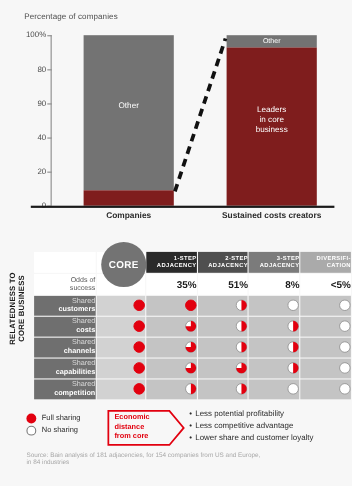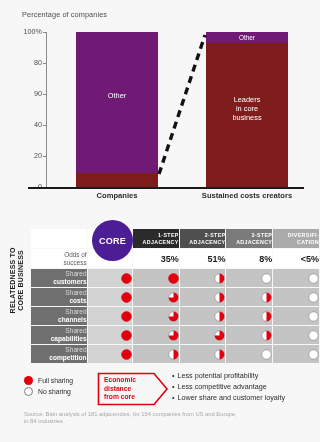--- a/index.html
+++ b/index.html
@@ -15,21 +15,21 @@
   .chart-wrap{position:absolute;left:0;top:0;width:320px;height:212px;padding-left:40px;}
   .chart-title{position:absolute;left:22px;top:10px;font-size:7.3px;color:#4d4d4d;letter-spacing:.1px;}
   .plot{position:absolute;left:46px;top:32px;width:258px;height:155px;}
   .yaxis{position:absolute;left:0;top:0;width:1.2px;height:155px;background:#8a8a8a;}
   .ytick{position:absolute;left:-24px;width:20px;text-align:right;font-size:7.2px;color:#4d4d4d;line-height:8px;}
   .ytickmark{position:absolute;left:-3px;width:4px;height:1px;background:#8a8a8a;}
   .xaxis{position:absolute;left:-18px;top:155px;width:276px;height:2.4px;background:#1a1a1a;}
   .bar{position:absolute;bottom:0;}
   .seg{position:absolute;left:0;width:100%;}
   .seg.red{background:#7f1d1d;}
-  .seg.grey{background:#701a75;}
+  .seg.grey{background:#737373;}
   .seglabel{position:absolute;left:0;width:100%;text-align:center;color:#fff;font-size:7.4px;line-height:9px;}
   .xlabel{position:absolute;top:159px;text-align:center;font-size:7.6px;font-weight:bold;color:#2b2b2b;line-height:9.5px;}
   .dashline{position:absolute;left:0;top:0;width:258px;height:155px;pointer-events:none;}
 
   
   .tbl-wrap{position:absolute;left:0;top:212px;width:320px;height:230px;}
   .sidelabel{
     position:absolute;left:-26px;top:60px;width:86px;
     transform:rotate(-90deg);
     font-size:7px;font-weight:bold;color:#1a1a1a;
@@ -48,21 +48,21 @@
   .hd-blank{background:#ffffff;height:19px;}
   .odds-lab{background:#ffffff;font-size:6.4px;color:#5a5a5a;line-height:7.6px;height:19px;}
   .odds-val{background:#ffffff;font-size:9px;font-weight:bold;color:#1a1a1a;height:19px;}
   .rowlab{background:#6f6f6f;color:#fff;font-size:6.6px;line-height:7.8px;height:17.5px;}
   .rowlab b{display:block;font-weight:bold;}
   .rowlab .soft{font-weight:normal;color:#d9d9d9;}
   .cell{background:#c4c4c4;height:17.5px;}
   .cell.core{background:#d2d2d2;}
   .corecircle{
     position:absolute;left:92px;top:8px;width:41px;height:41px;border-radius:50%;
-    background:#4c1d95;color:#fff;font-size:9px;font-weight:bold;
+    background:#737373;color:#fff;font-size:9px;font-weight:bold;
     display:flex;align-items:center;justify-content:center;letter-spacing:.3px;z-index:5;
   }
   .hb{display:inline-block;vertical-align:middle;}
 
   
   .legend{position:absolute;left:24px;top:163px;font-size:6.8px;color:#2b2b2b;}
   .legend .li{display:flex;align-items:center;height:11px;}
   .legend .sw{width:9px;height:9px;border-radius:50%;margin-right:5px;}
   .sw.full{background:#e2000f;}
   .sw.none{background:#fff;border:1px solid #7a7a7a;box-sizing:border-box;}

